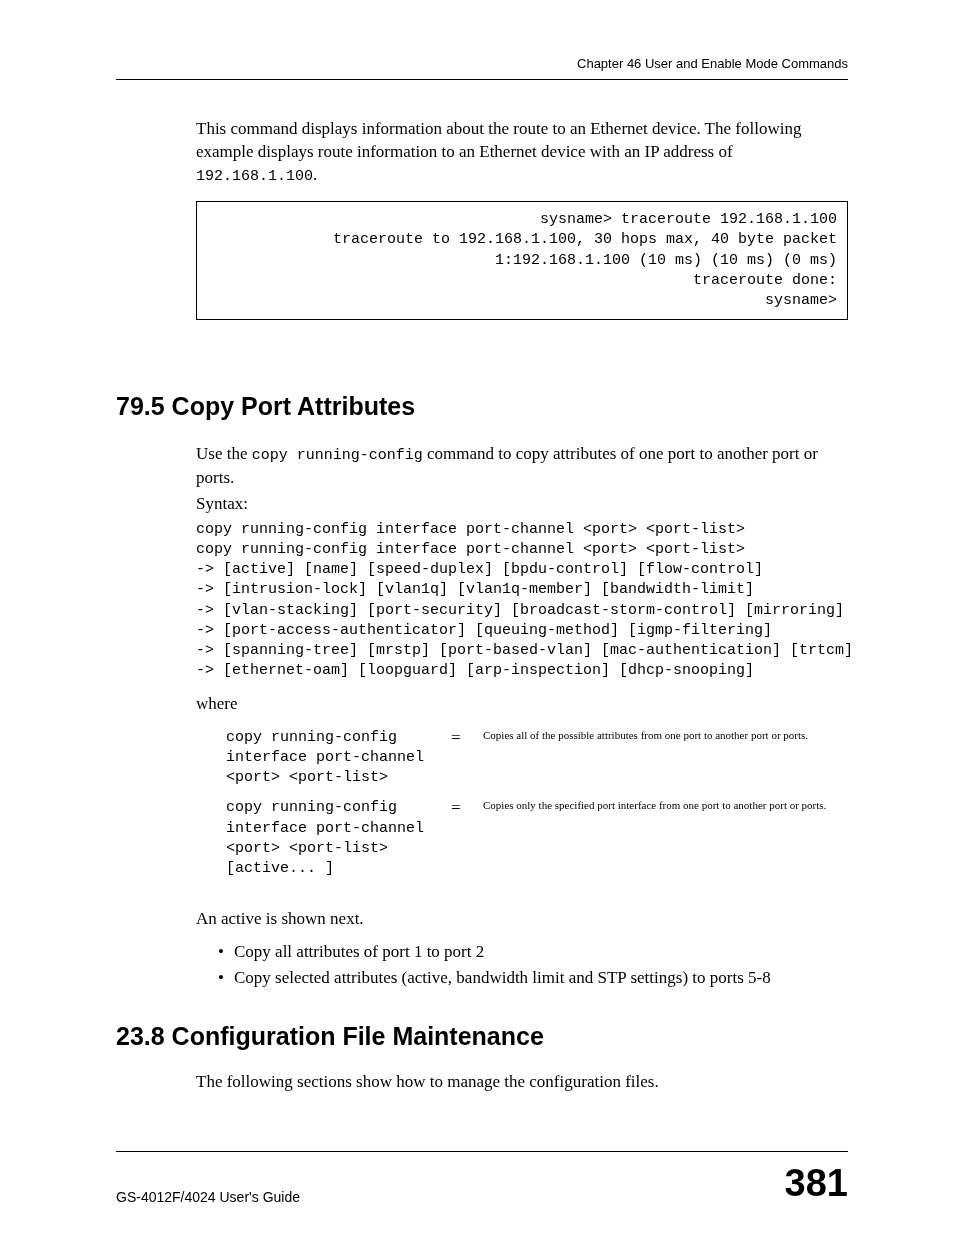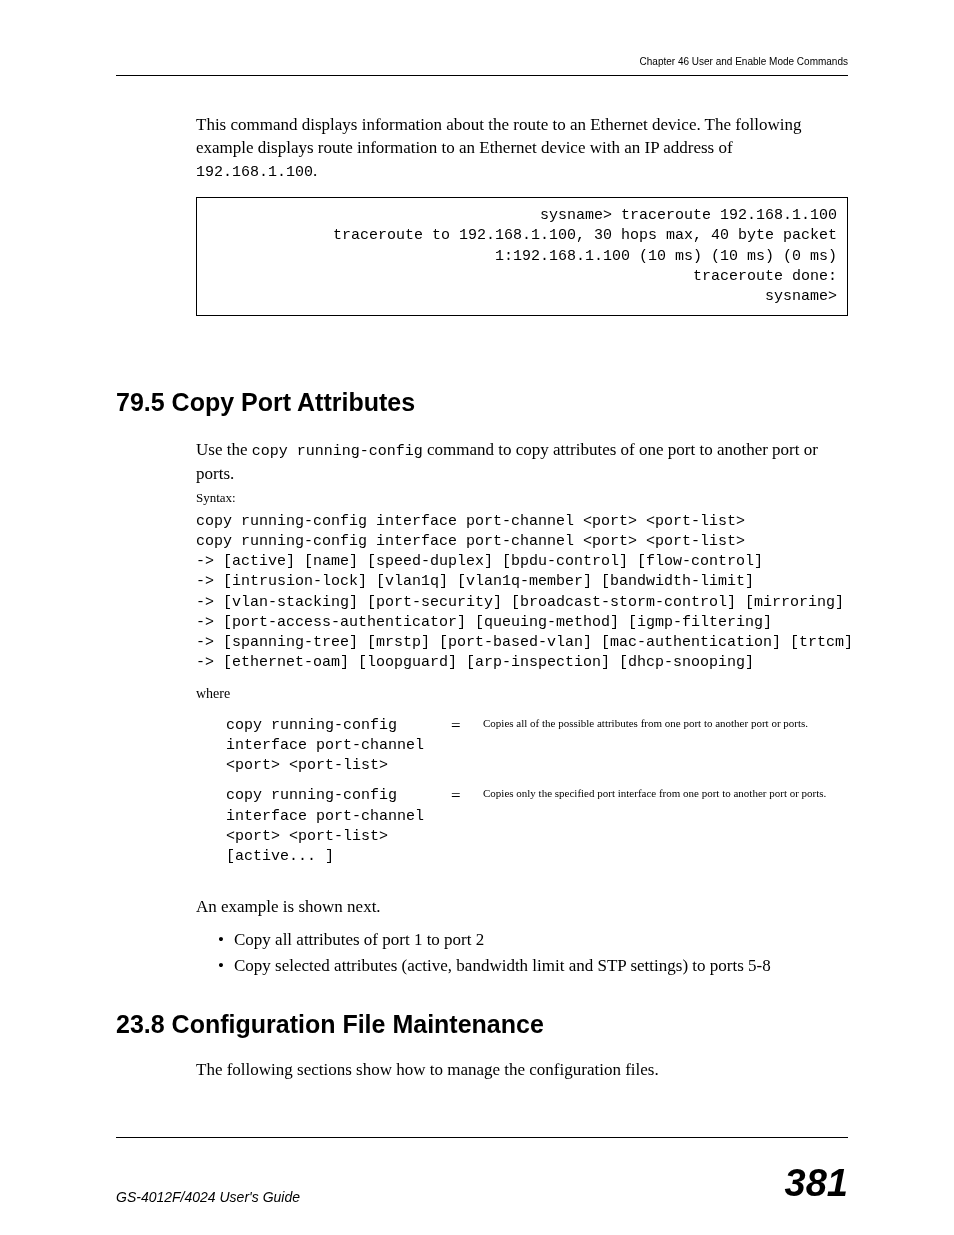--- a/index.html
+++ b/index.html
@@ -14,21 +14,21 @@
       font-family: "Times New Roman", Times, serif;
       color: #000000;
       position: relative;
     }
     .page {
       padding: 56px 106px 0 116px;
     }
     .header-section {
       text-align: right;
       font-family: Arial, Helvetica, sans-serif;
-      font-size: 10px;
+      font-size: 13px;
       padding-bottom: 8px;
       border-bottom: 1.5px solid #000;
       margin-bottom: 38px;
     }
     .body-content {
       padding-left: 80px;
     }
     .para {
       font-size: 17px;
       line-height: 1.35;
@@ -57,32 +57,32 @@
       margin-bottom: 22px;
     }
     .section-heading-2 {
       font-family: Arial, Helvetica, sans-serif;
       font-size: 25px;
       font-weight: bold;
       margin-top: 32px;
       margin-bottom: 20px;
     }
     .syntax-label {
-      font-size: 13px;
+      font-size: 17px;
       margin-bottom: 6px;
     }
     .syntax-block {
       font-family: "Courier New", Courier, monospace;
       font-size: 15px;
       line-height: 1.35;
       white-space: pre;
       margin-bottom: 12px;
     }
     .where-label {
-      font-size: 14px;
+      font-size: 17px;
       margin-bottom: 14px;
     }
     .def-table {
       display: table;
       margin-left: 30px;
       margin-bottom: 20px;
     }
     .def-row {
       display: table-row;
     }
@@ -128,25 +128,24 @@
       content: "•";
       position: absolute;
       left: 0;
     }
     .footer {
       position: absolute;
       bottom: 30px;
       left: 116px;
       right: 106px;
       border-top: 1.5px solid #000;
-      padding-top: 24px;
+      padding-top: 10px;
       display: flex;
       justify-content: space-between;
       align-items: flex-end;
-      font-style: italic;
     }
     .footer-left {
       font-family: Arial, Helvetica, sans-serif;
       font-size: 14px;
     }
     .footer-right {
       font-family: Arial, Helvetica, sans-serif;
       font-size: 38px;
       font-weight: bold;
     }
@@ -193,21 +192,21 @@
         <div class="def-cell-eq">=</div>
         <div class="def-cell-desc">Copies all of the possible attributes from one port to another port or ports.</div>
       </div>
       <div class="def-row">
         <div class="def-cell-code">copy running-config interface port-channel &lt;port&gt; &lt;port-list&gt;  [active... ]</div>
         <div class="def-cell-eq">=</div>
         <div class="def-cell-desc">Copies only the specified port interface from one port to another port or ports.</div>
       </div>
     </div>
 
-    <p class="example-intro">An example is shown next.</p>
+    <p class="example-intro">An active is shown next.</p>
     <ul class="bullet-list">
       <li class="bullet-item">Copy all attributes of port 1 to port 2</li>
       <li class="bullet-item">Copy selected attributes (active, bandwidth limit and STP settings) to ports 5-8</li>
     </ul>
 
   </div>
 
   <h2 class="section-heading-2">23.8  Configuration File Maintenance</h2>
 
   <div class="body-content">

